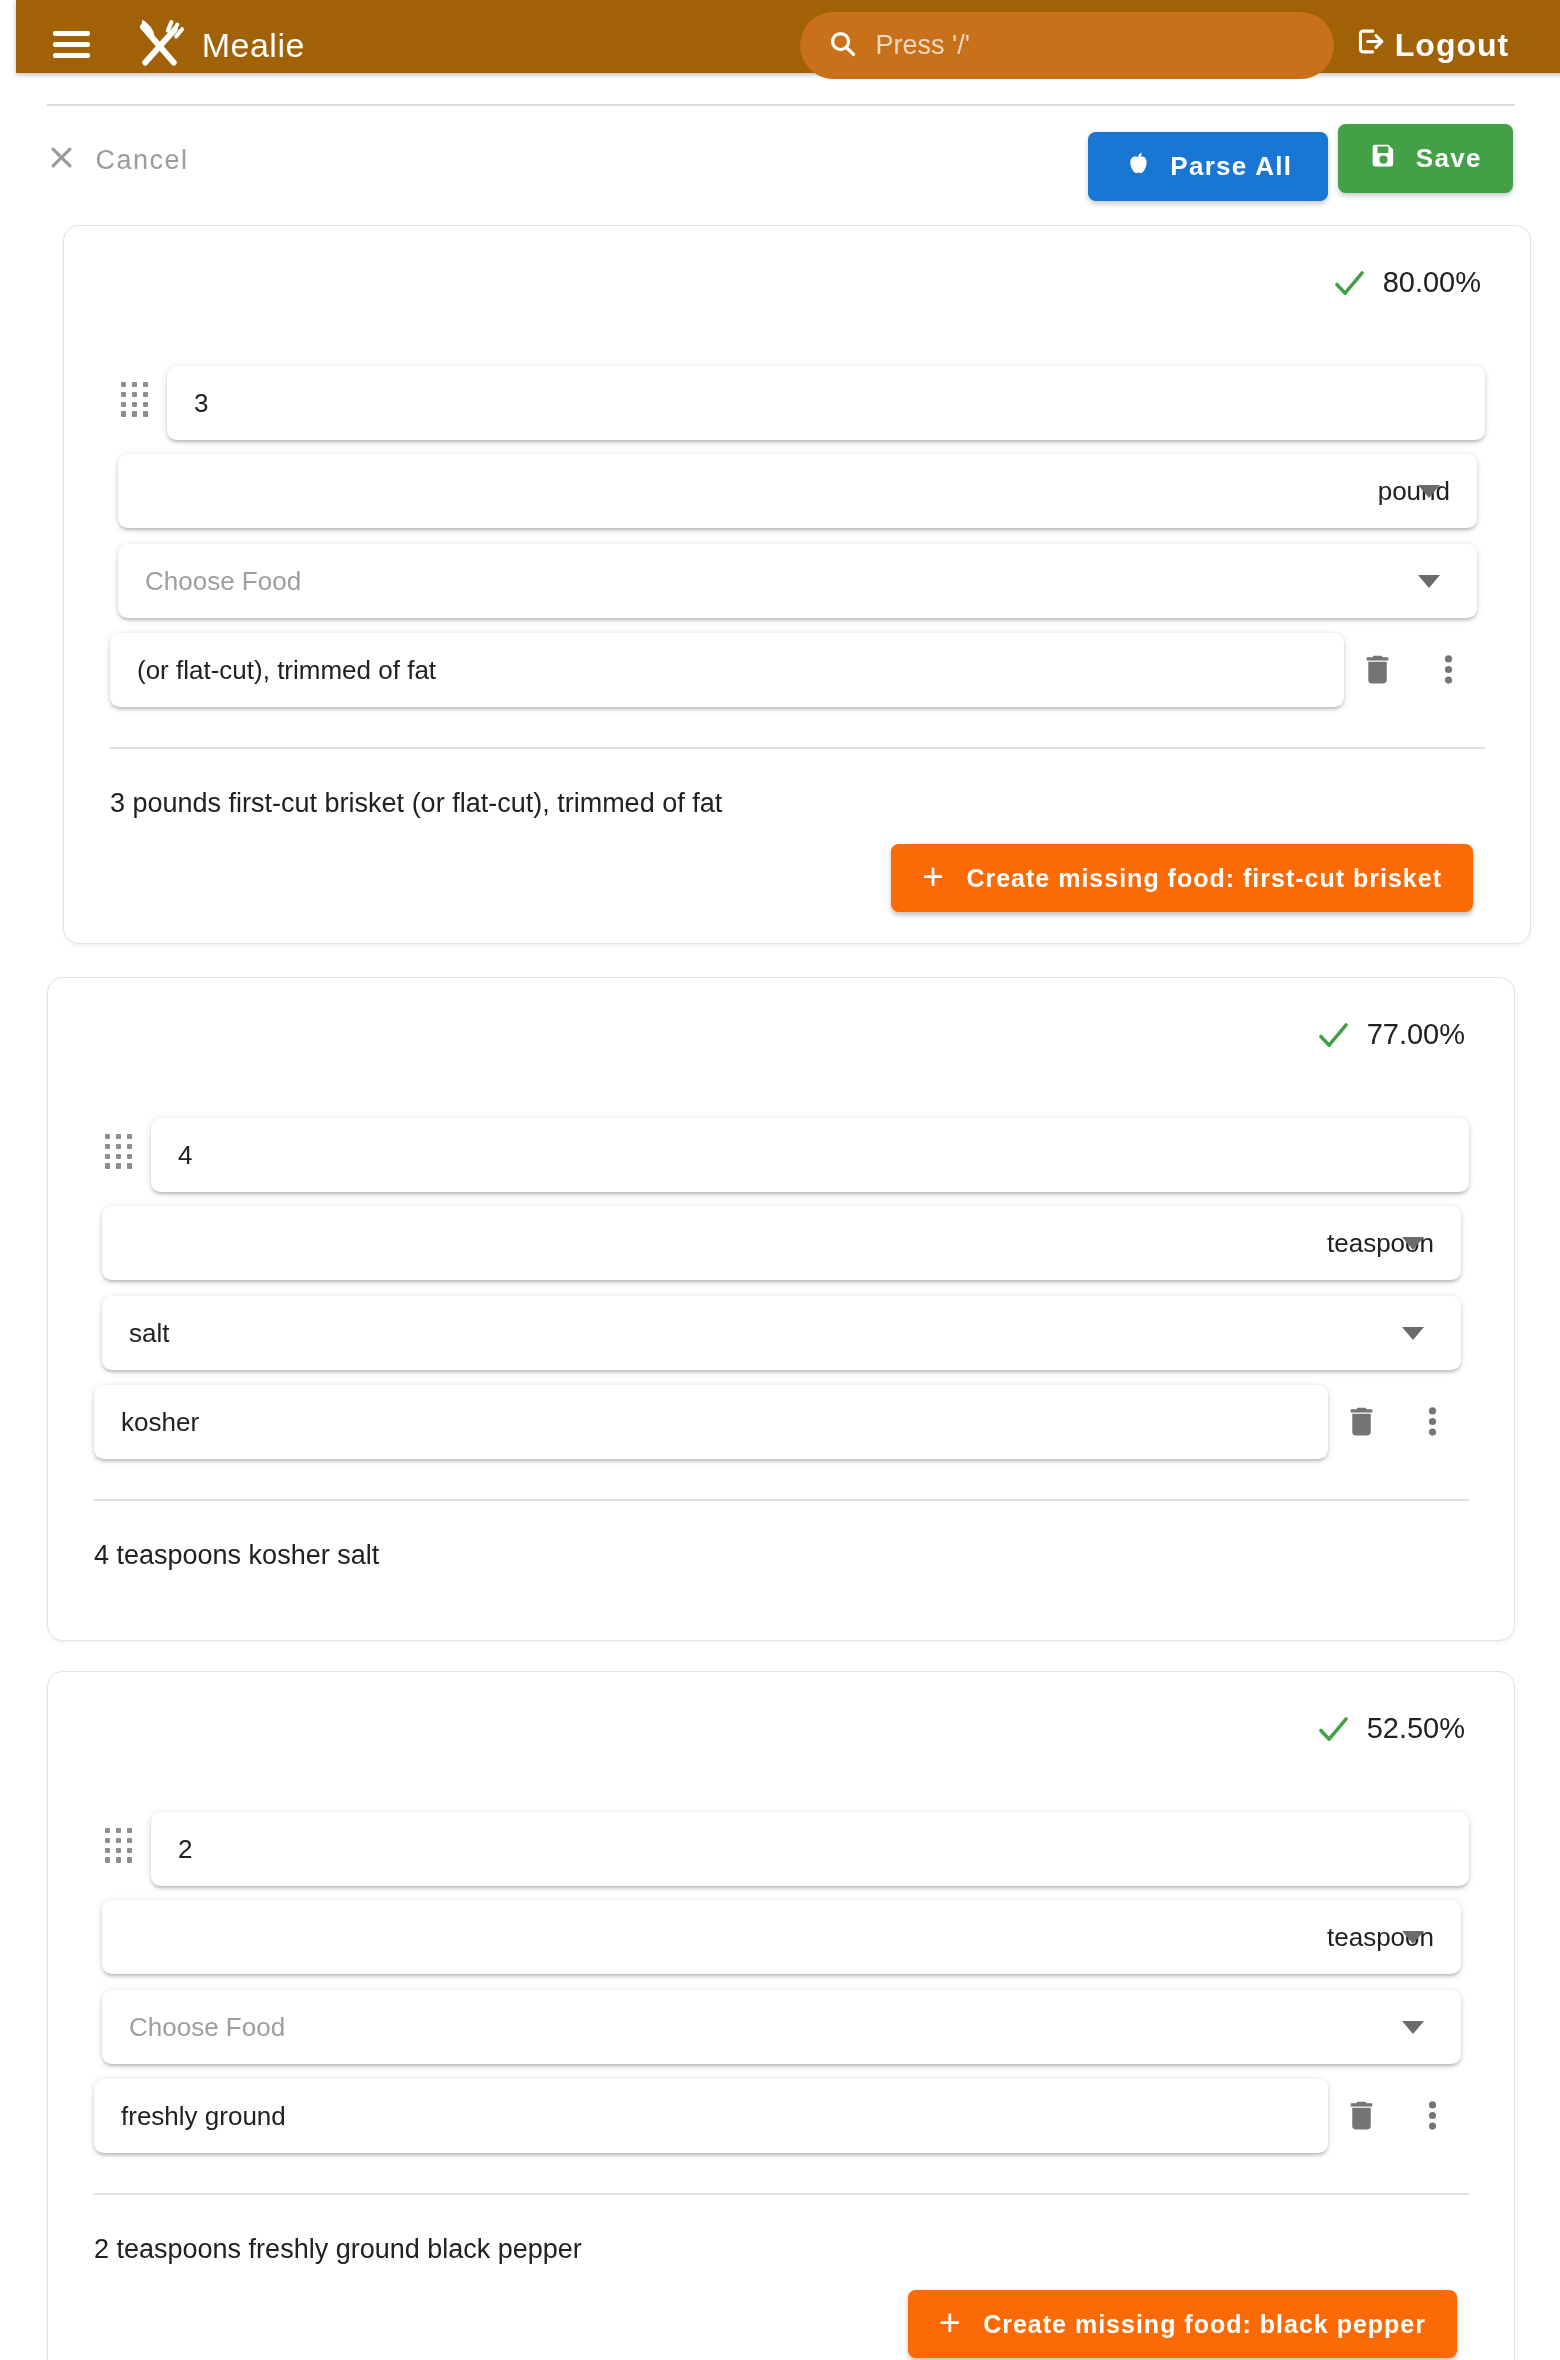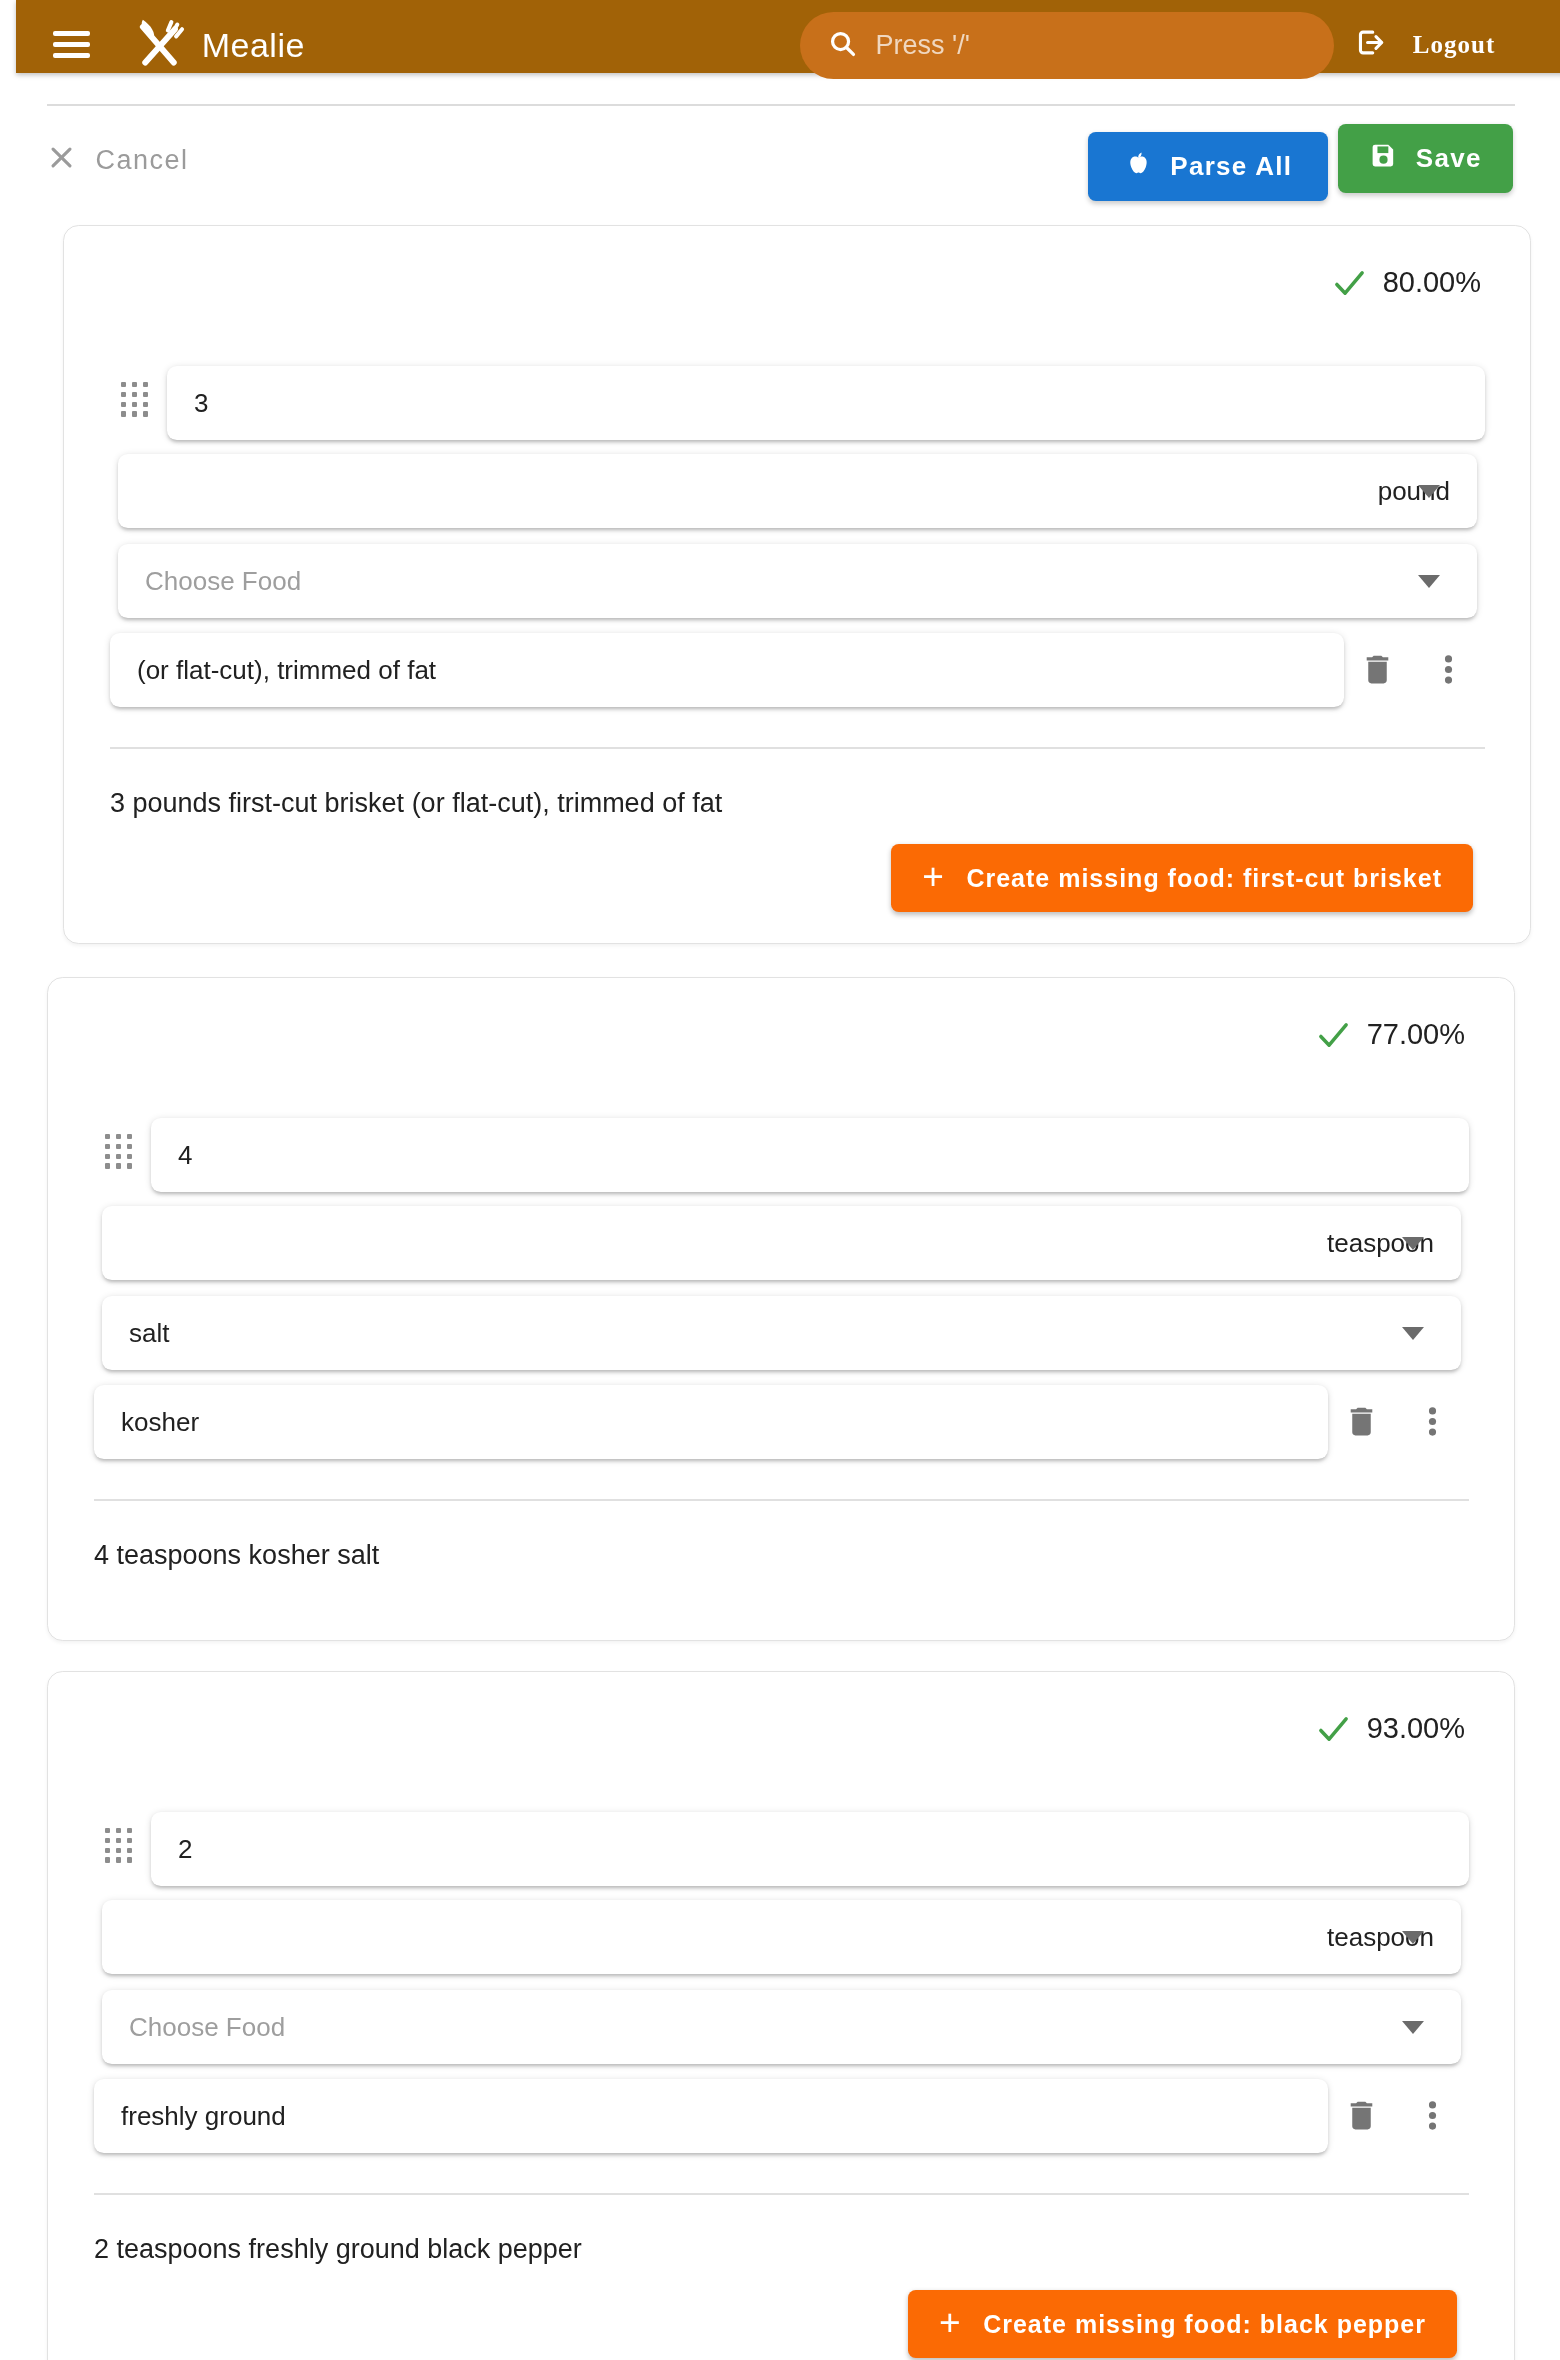--- a/index.html
+++ b/index.html
@@ -13,22 +13,22 @@
             cursor:pointer;display:flex;flex-direction:column;justify-content:center;gap:6.8px;padding:0;}
   .menu-btn i{display:block;width:37px;height:4.4px;background:#fff;border-radius:2px;}
   .home-link{position:absolute;left:115px;top:0;height:91px;display:flex;align-items:center;gap:13.7px;cursor:pointer;}
   .brand-title{color:#fff;font-size:34px;letter-spacing:0.5px;}
   .search-pill{position:absolute;left:784px;top:11.7px;width:534px;height:67px;border-radius:34px;
                background:#C8701A;display:flex;align-items:center;padding:0 9.8px 0 27px;box-sizing:border-box;}
   .search-pill input{flex:1;border:none;outline:none;background:transparent;color:#fff;font-size:27px;
                      font-family:"Liberation Sans",sans-serif;margin-left:15.6px;}
   .search-pill input::placeholder{color:rgba(255,255,255,.72);}
   .logout-btn{position:absolute;left:1330px;top:15.6px;height:59px;border:none;background:transparent;color:#fff;
-              display:flex;align-items:center;gap:28px;cursor:pointer;font-family:Liberation Serif, serif;
-              font-size:25px;font-weight:600;letter-spacing:1px;padding:0 7.8px;}
+              display:flex;align-items:center;gap:10px;cursor:pointer;font-family:Liberation Sans, sans-serif;
+              font-size:32px;font-weight:600;letter-spacing:1px;padding:0 7.8px;}
 
   
   .top-divider{position:absolute;left:47px;top:104px;width:1468px;height:0;border-top:2px solid #DCDCDC;}
   .cancel-btn{position:absolute;left:47px;top:131px;height:59px;border:none;background:transparent;cursor:pointer;
               display:flex;align-items:center;gap:19.5px;color:#9b9b9b;font-family:"Liberation Sans",sans-serif;
               font-size:27px;font-weight:500;letter-spacing:1.5px;padding:0;}
   .btn{border:none;cursor:pointer;border-radius:7.8px;display:flex;align-items:center;justify-content:center;
        gap:17.6px;color:#fff;font-family:"Liberation Sans",sans-serif;font-size:26px;font-weight:600;
        letter-spacing:1.3px;box-shadow:0 2.9px 4.9px rgba(0,0,0,.2);}
   .parse-btn{position:absolute;left:1088px;top:124px;width:240px;height:69px;background:#1976D2;margin-top:8px;}
@@ -242,21 +242,21 @@
     </button>
     <div class="card-divider"></div>
     <div class="parsed">4 teaspoons kosher salt</div>
   </section>
 
   <section class="card" style="top:1671px;height:719px;">
     <div class="conf">
       <svg width="35" height="35" viewBox="0 0 36 36" fill="none" stroke="#43A047" stroke-width="3.6" stroke-linecap="round" stroke-linejoin="round">
           <polyline points="5,20 13.5,29 31,8"></polyline>
         </svg>
-      <span>93.00%</span>
+      <span>52.50%</span>
     </div>
     <button class="drag" aria-label="drag">
       <i></i>
         <i></i>
         <i></i>
         <i></i>
         <i></i>
         <i></i>
         <i></i>
         <i></i>

